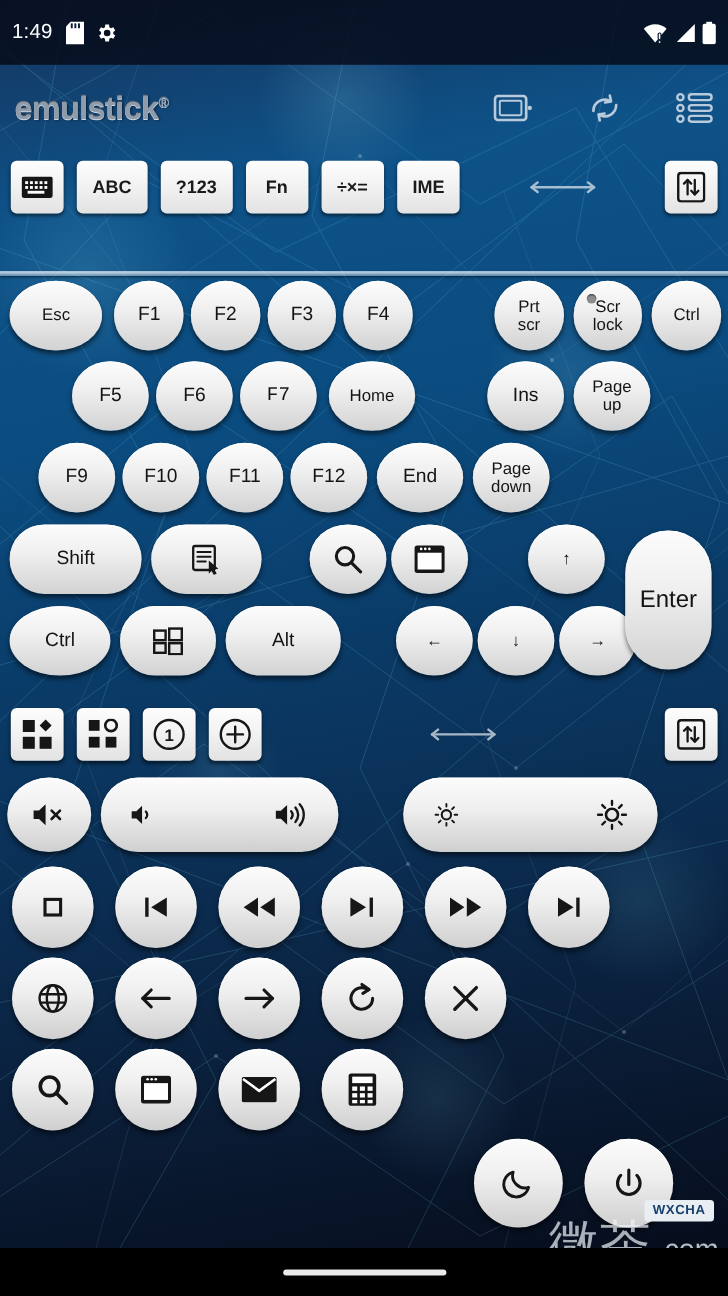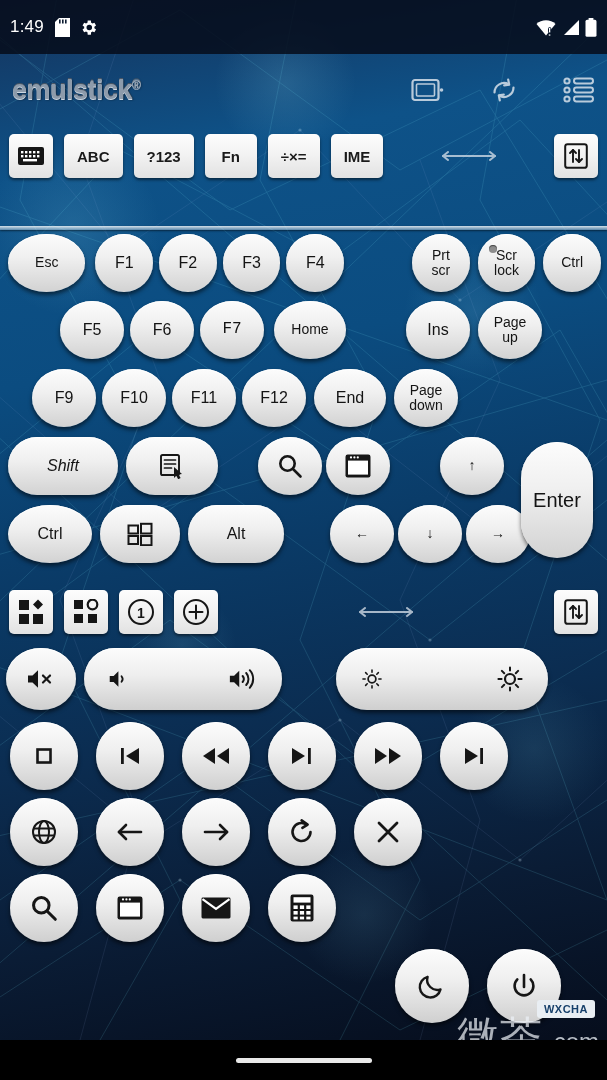--- a/index.html
+++ b/index.html
@@ -355,21 +355,21 @@
       <div class="key ell" style="margin-left:6px;">F10</div>
       <div class="key ell" style="margin-left:6px;">F11</div>
       <div class="key ell" style="margin-left:6px;">F12</div>
       <div class="key ell" style="margin-left:8px;width:72px;">End</div>
       <div class="key ell sm" style="margin-left:8px;white-space:pre;">Page
 down</div>
     </div>
 
     <div style="position:relative;">
       <div class="krow" style="height:68px;">
-        <div class="key pill" style="margin-left:2px;width:110px;font-style:italic;">Shift</div>
+        <div class="key pill" style="margin-left:2px;width:110px;">Shift</div>
         <div class="key pill" style="margin-left:8px;width:92px;">
           <span>
             <svg width="26" height="26" viewBox="0 0 26 26" fill="none" stroke="#161616" stroke-width="1.9">
               <rect x="2" y="2" width="18" height="20" rx="1.6"></rect>
               <path d="M5.5 7h11M5.5 11h11M5.5 15h7" stroke-width="1.7" stroke-linecap="round"></path>
               <path d="M15 14l8 7-3.4.5 2 3.5-2.4 1.3-1.9-3.6-2.3 2.4z" fill="#161616" stroke="none"></path>
             </svg>
           </span>
         </div>
         <div class="key ell" style="margin-left:40px;">

